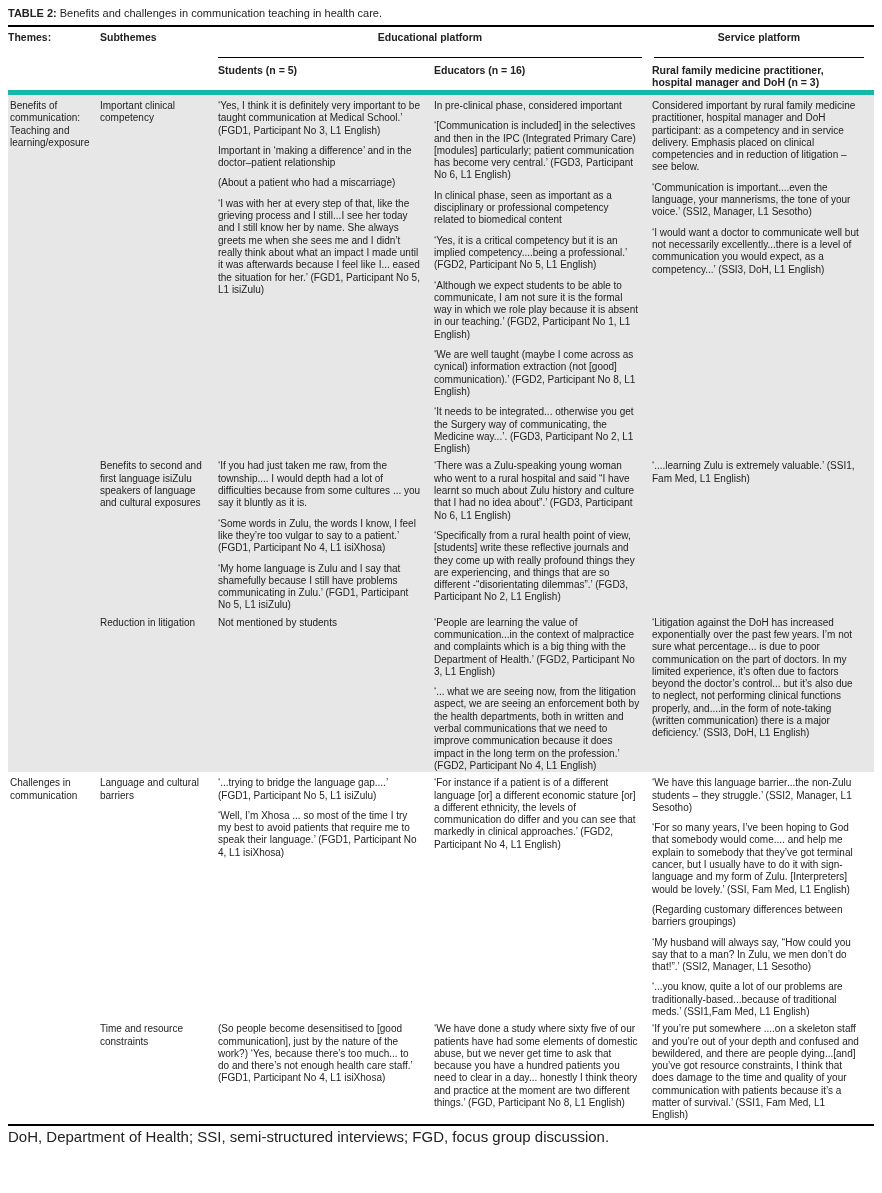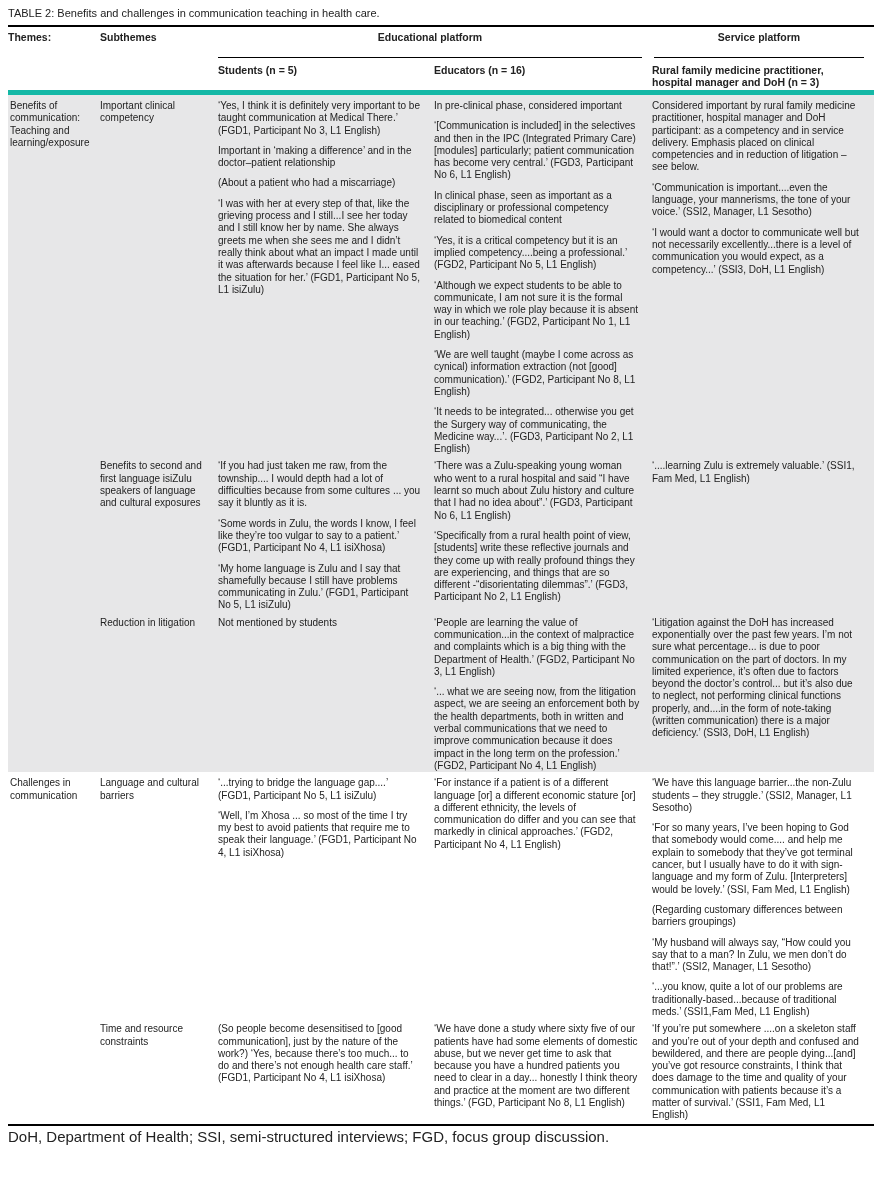--- a/index.html
+++ b/index.html
@@ -3,21 +3,21 @@
 <meta charset="utf-8">
 <style>
   html,body{margin:0;padding:0;}
   body{
     width:882px;height:1193px;overflow:hidden;background:#ffffff;
     font-family:"Liberation Sans","DejaVu Sans",sans-serif;
     color:#222222;-webkit-font-smoothing:antialiased;
   }
   .page{padding:7px 8px 0 8px;}
   .title{font-size:11px;line-height:13px;margin-bottom:5px;}
-  .title .tlabel{font-weight:normal;}
+  .title .tlabel{font-weight:bold;}
   table.main{
     border-collapse:collapse;table-layout:fixed;width:866px;
     border-top:2px solid #000;
   }
   thead th{
     font-size:10.5px;font-weight:bold;text-align:left;vertical-align:top;
     padding:4px 10px 2px 0;line-height:12px;
   }
   thead{border-bottom:5px solid #14b8a6;}
   th.group{text-align:center;padding-right:10px;}
@@ -68,21 +68,21 @@
         <th>Students (n = 5)</th>
         <th>Educators (n = 16)</th>
         <th>Rural family medicine practitioner, hospital manager and DoH (n = 3)</th>
       </tr>
     </thead>
     <tbody>
       <tr class="benefits">
         <td class="theme" rowspan="3">Benefits of communication: Teaching and learning/exposure</td>
         <td class="subtheme">Important clinical competency</td>
         <td class="quote">
-            <p>‘Yes, I think it is definitely very important to be taught communication at Medical There.’ (FGD1, Participant No 3, L1 English)</p>
+            <p>‘Yes, I think it is definitely very important to be taught communication at Medical School.’ (FGD1, Participant No 3, L1 English)</p>
             <p>Important in ‘making a difference’ and in the doctor–patient relationship</p>
             <p>(About a patient who had a miscarriage)</p>
             <p>‘I was with her at every step of that, like the grieving process and I still...I see her today and I still know her by name. She always greets me when she sees me and I didn’t really think about what an impact I made until it was afterwards because I feel like I... eased the situation for her.’ (FGD1, Participant No 5, L1 isiZulu)</p>
           </td>
         <td class="quote">
             <p>In pre-clinical phase, considered important</p>
             <p>‘[Communication is included] in the selectives and then in the IPC (Integrated Primary Care) [modules] particularly; patient communication has become very central.’ (FGD3, Participant No 6, L1 English)</p>
             <p>In clinical phase, seen as important as a disciplinary or professional competency related to biomedical content</p>
             <p>‘Yes, it is a critical competency but it is an implied competency....being a professional.’ (FGD2, Participant No 5, L1 English)</p>
             <p>‘Although we expect students to be able to communicate, I am not sure it is the formal way in which we role play because it is absent in our teaching.’ (FGD2, Participant No 1, L1 English)</p>

